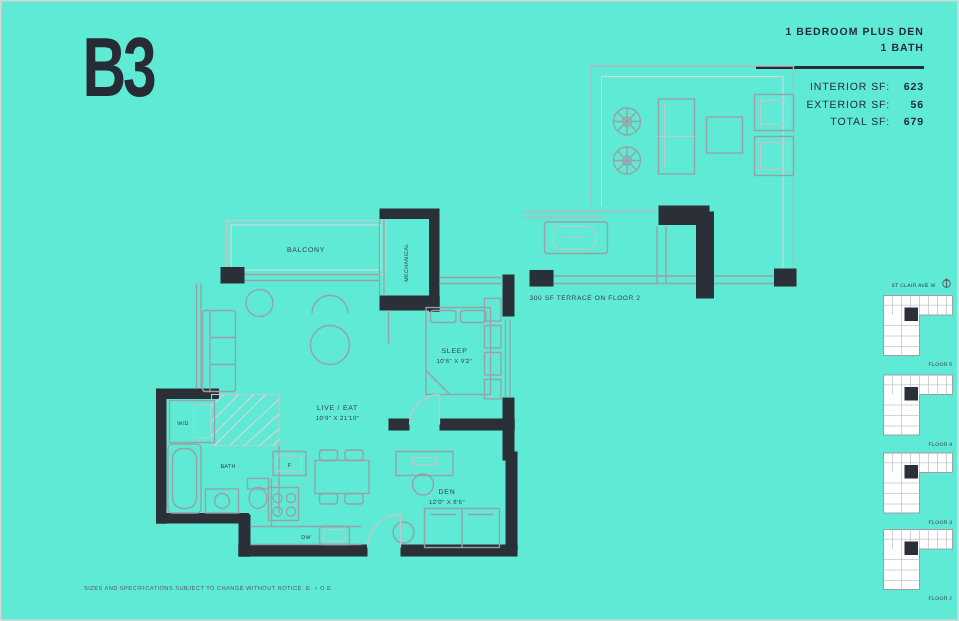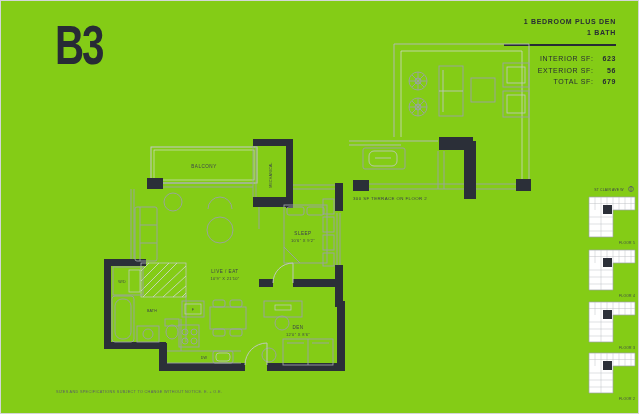--- a/index.html
+++ b/index.html
@@ -1,17 +1,17 @@
 <!DOCTYPE html>
 <html><head>
 <meta charset="utf-8">
 <style>
   html,body{margin:0;padding:0;background:#e8e8e8;}
   .page{
-    position:relative;width:639px;height:414px;background:#84cc16;
+    position:relative;width:639px;height:414px;background:#5eead4;
     border:1px solid #d4d6d8;box-sizing:border-box;overflow:hidden;
     font-family:"Liberation Sans",sans-serif;color:#272b35;padding-left:40px;
   }
   .unit-title{
     position:absolute;left:54px;top:16px;
     font-size:56px;font-weight:800;letter-spacing:-3px;
     transform:scaleX(.72);transform-origin:left top;
     color:#272b35;line-height:1;
   }
   .summary{

